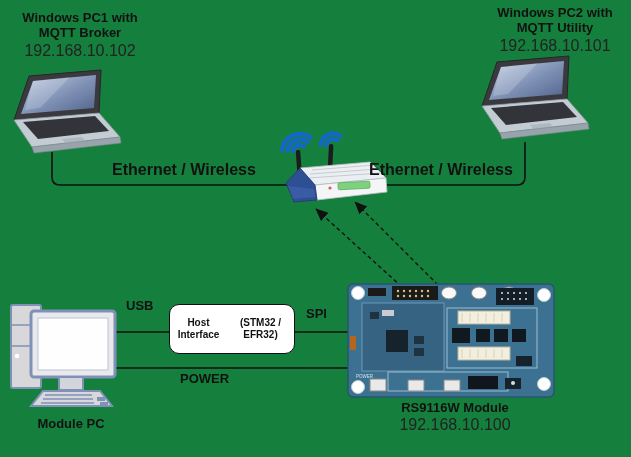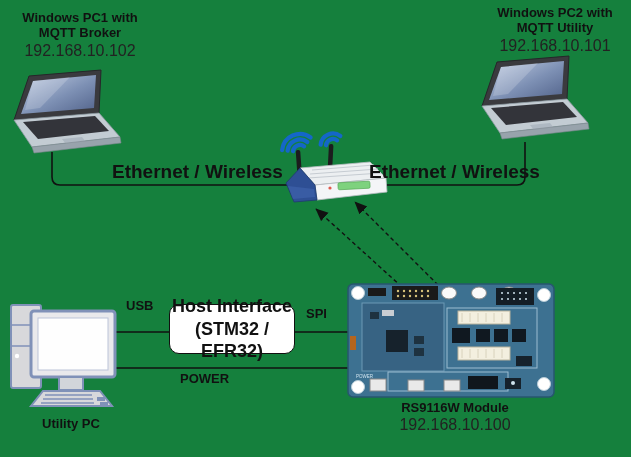--- a/index.html
+++ b/index.html
@@ -4,27 +4,27 @@
 <style>
   html,body{margin:0;padding:0;background:#ffffff;}
   .stage{
     position:relative;width:631px;height:457px;background:#15803d;overflow:hidden;
     font-family:"Liberation Sans", sans-serif;color:#111;
   }
   .stage svg{position:absolute;left:0;top:0;}
   .label{position:absolute;text-align:center;line-height:1.18;}
   .label .title{font-weight:700;font-size:13px;}
   .label .sub{font-size:16px;color:#222;margin-top:1px;}
-  .edge-label{position:absolute;font-weight:700;font-size:19px;white-space:nowrap;}
+  .edge-label{position:absolute;font-weight:700;font-size:16px;white-space:nowrap;}
   .port-label{position:absolute;font-weight:700;font-size:13px;white-space:nowrap;}
   .host-box{
     position:absolute;left:169px;top:304px;width:124px;height:48px;
     border:1.6px solid #111;border-radius:10px;background:#fff;
-    display:flex;flex-direction:column;align-items:center;justify-content:center;
-    font-weight:700;font-size:18px;line-height:1.25;text-align:center;
+    display:flex;flex-direction:row;align-items:center;justify-content:center;
+    font-weight:700;font-size:10px;line-height:1.25;text-align:center;
   }
 </style>
 </head>
 <body>
 
 <div class="stage">
 
   <svg width="631" height="457" viewBox="0 0 631 457">
     <defs>
       <marker id="arrow" markerWidth="11" markerHeight="9" refX="8.5" refY="4" orient="auto">
@@ -197,21 +197,21 @@
   <div class="host-box">
     <div>Host Interface</div>
     <div>(STM32 / EFR32)</div>
   </div>
 
   <div class="port-label" style="left:126px;top:298px;">USB</div>
   <div class="port-label" style="left:306px;top:306px;">SPI</div>
   <div class="port-label" style="left:180px;top:371px;">POWER</div>
 
   <div class="label" style="left:11px;top:416px;width:120px;">
-    <div class="title">Utility PC</div>
+    <div class="title">Module PC</div>
   </div>
 
   <div class="label" style="left:365px;top:400px;width:180px;">
     <div class="title">RS9116W Module</div>
     <div class="sub">192.168.10.100</div>
   </div>
 
 </div>
 
 </body></html>

